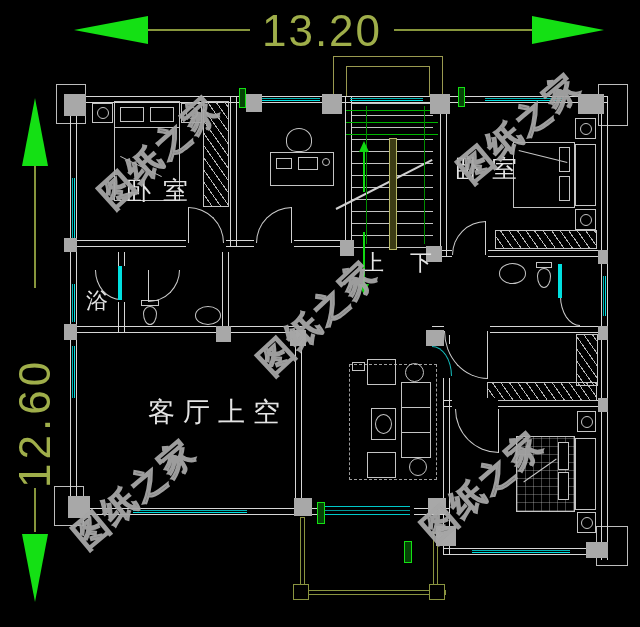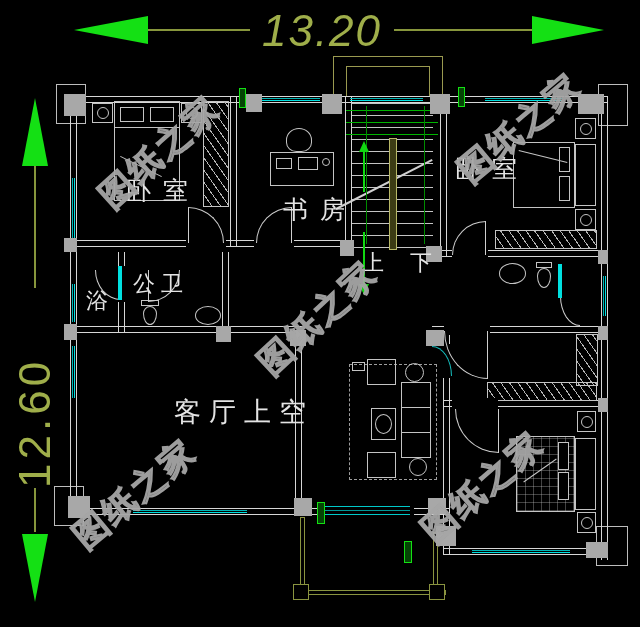--- a/index.html
+++ b/index.html
@@ -203,38 +203,36 @@
   <div class="rail" style="left:293px;top:584px;width:16px;height:16px;border-width:1.5px;"></div>
   <div class="rail" style="left:429px;top:584px;width:16px;height:16px;border-width:1.5px;"></div>
 
   <div class="gm" style="left:239px;top:88px;width:5px;height:18px;"></div>
   <div class="gm" style="left:458px;top:87px;width:5px;height:18px;"></div>
   <div class="gm" style="left:317px;top:502px;width:6px;height:20px;"></div>
   <div class="gm" style="left:404px;top:541px;width:6px;height:20px;"></div>
 
   <div class="arrow" style="left:74px;top:16px;border-top:14px solid transparent;border-bottom:14px solid transparent;border-right:74px solid #14e014;"></div>
   <div class="dimline" style="left:148px;top:29px;width:102px;height:2px;"></div>
-  <div class="dim" style="left:250px;top:6px;width:144px;text-align:center;font-size:44px;letter-spacing:2px;font-style:italic;">13.20</div>
+  <div class="dim" style="left:250px;top:6px;width:144px;text-align:center;font-size:44px;letter-spacing:2px;">13.20</div>
   <div class="dimline" style="left:394px;top:29px;width:138px;height:2px;"></div>
   <div class="arrow" style="left:532px;top:16px;border-top:14px solid transparent;border-bottom:14px solid transparent;border-left:72px solid #14e014;"></div>
 
   <div class="arrow" style="left:22px;top:98px;border-left:13px solid transparent;border-right:13px solid transparent;border-bottom:68px solid #14e014;"></div>
   <div class="dimline" style="left:34px;top:166px;width:2px;height:122px;"></div>
   <div class="dim" style="left:10px;top:288px;height:200px;writing-mode:vertical-rl;transform:rotate(180deg);font-size:44px;letter-spacing:4px;">12.60</div>
   <div class="dimline" style="left:34px;top:488px;width:2px;height:44px;"></div>
   <div class="arrow" style="left:22px;top:534px;border-left:13px solid transparent;border-right:13px solid transparent;border-top:68px solid #14e014;"></div>
 
   <div class="lbl" style="left:163px;top:190px;font-size:25px;letter-spacing:12px;">卧室</div>
-  <div class="lbl" style="left:320px;top:209px;font-size:25px;letter-spacing:12px;">书房</div>
   <div class="lbl" style="left:492px;top:168px;font-size:25px;letter-spacing:12px;">卧室</div>
   <div class="lbl" style="left:97px;top:301px;font-size:22px;">浴</div>
-  <div class="lbl" style="left:161px;top:284px;font-size:22px;letter-spacing:6px;">公卫</div>
   <div class="lbl" style="left:373px;top:263px;font-size:22px;">上</div>
   <div class="lbl" style="left:421px;top:263px;font-size:22px;">下</div>
-  <div class="lbl" style="left:218px;top:412px;font-size:27px;letter-spacing:8px;margin-left:26px;">客厅上空</div>
+  <div class="lbl" style="left:218px;top:412px;font-size:27px;letter-spacing:8px;">客厅上空</div>
 
   <div class="wm" style="left:160px;top:152px;transform:translate(-50%,-50%) rotate(-42deg);">图纸之家</div>
   <div class="wm" style="left:520px;top:128px;transform:translate(-50%,-50%) rotate(-40deg);">图纸之家</div>
   <div class="wm" style="left:318px;top:318px;transform:translate(-50%,-50%) rotate(-43deg);">图纸之家</div>
   <div class="wm" style="left:135px;top:494px;transform:translate(-50%,-50%) rotate(-40deg);">图纸之家</div>
   <div class="wm" style="left:483px;top:487px;transform:translate(-50%,-50%) rotate(-41deg);">图纸之家</div>
 
 </div>
 
 </body></html>

